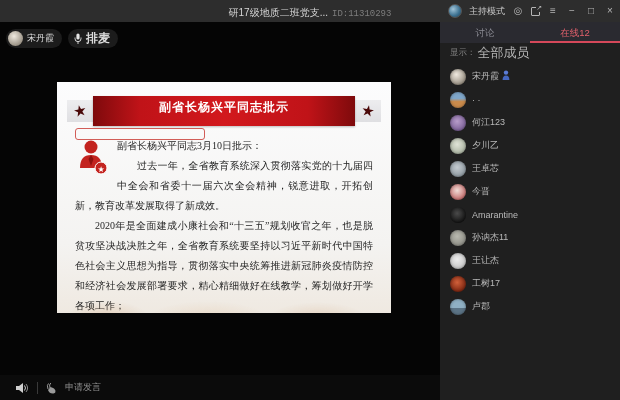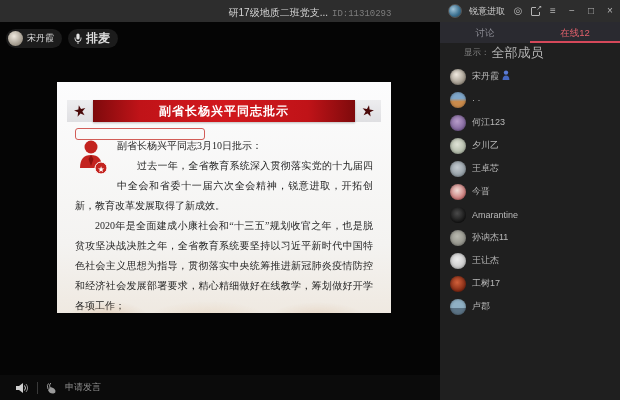--- a/index.html
+++ b/index.html
@@ -38,21 +38,21 @@
   .wm { position:absolute; left:0; bottom:-6px; width:100%; height:60px; opacity:.5; pointer-events:none;
     background:
       radial-gradient(60px 26px at 15% 100%, rgba(196,138,84,.55), transparent 70%),
       radial-gradient(90px 30px at 45% 105%, rgba(214,166,116,.5), transparent 70%),
       radial-gradient(70px 24px at 78% 100%, rgba(196,138,84,.45), transparent 70%); }
   .banner-strip { position:relative; margin:18px 10px 0 10px; height:22px;
     background:linear-gradient(180deg,#ededef,#dfdfe2); display:flex; align-items:center; }
   .star { font-size:15px; color:#4a0808; line-height:22px; width:26px; text-align:center; }
   .star.left { transform:rotate(-12deg); }
   .star.right { transform:rotate(10deg); }
-  .banner { flex:1; height:22px; line-height:22px; text-align:center; color:#fff;
+  .banner { flex:1; height:30px; line-height:22px; text-align:center; color:#fff;
     font-size:12px; font-weight:bold; letter-spacing:1px;
     background:linear-gradient(90deg,#7e0a0c 0%, #c01318 18%, #d2181d 50%, #c01318 82%, #7e0a0c 100%);
     box-shadow:0 1px 2px rgba(0,0,0,.25); }
   .deco-frame { position:absolute; left:18px; top:46px; width:130px; height:12px;
     border:1px solid #c8362f; border-radius:3px; opacity:.8; }
   .slide-body { position:relative; padding:14px 18px 0 18px;
     font-family:"Liberation Serif","DejaVu Serif",serif; color:#1f1f1f;
     font-size:10px; line-height:20px; text-align:justify; }
   .person-ic { float:left; width:32px; height:40px; margin:2px 8px 2px 2px; }
   .para { text-indent:2em; }
@@ -63,42 +63,42 @@
   .sb-div { width:1px; height:12px; background:#3a3a3a; }
   .sb-label { color:#8e8e8e; font-size:9px; }
 
   
   .sidebar { position:absolute; top:22px; right:0; width:180px; height:378px; background:#1f1f1f; }
   .tabs { display:flex; height:21px; background:#2a2a30; }
   .tab { flex:1; text-align:center; font-size:9.5px; line-height:21px; color:#8b8b93;
     position:relative; cursor:default; }
   .tab.active { color:#e2606c; }
   .tab.active::after { content:""; position:absolute; left:0; right:0; bottom:0; height:2px; background:#d5485a; }
-  .filter-row { height:20px; display:flex; align-items:center; padding-left:24px; gap:2px; }
+  .filter-row { height:20px; display:flex; align-items:center; padding-left:10px; gap:2px; }
   .filter-label { color:#7f7f7f; font-size:8.5px; }
   .filter-value { color:#b3b3b3; font-size:13px; }
   .members { padding-top:2px; }
   .member { height:23px; display:flex; align-items:center; gap:6px; padding-left:10px; }
   .avatar { width:16px; height:16px; border-radius:50%; background:#666; flex:none;
     box-shadow:inset 0 0 3px rgba(0,0,0,.4); }
   .m-name { color:#b9b9b9; font-size:9px; white-space:nowrap; }
   .m-badge { display:inline-block; margin-left:3px; vertical-align:-1px; }
 </style>
 </head>
 <body>
 
 <div id="app">
 
   <div class="titlebar">
     <div class="tb-center">
       <span class="tb-title">研17级地质二班党支...</span><span class="tb-id">ID:11310293</span>
     </div>
     <div class="tb-right">
       <span class="tb-avatar"></span>
-      <span class="tb-mode">锐意进取</span>
+      <span class="tb-mode">主持模式</span>
       <span class="tb-ic">◎</span>
       <span class="tb-share"></span>
       <span class="tb-ic">≡</span>
       <span class="tb-ic">−</span>
       <span class="tb-ic">□</span>
       <span class="tb-ic">×</span>
     </div>
   </div>
 
   <div class="stage">

